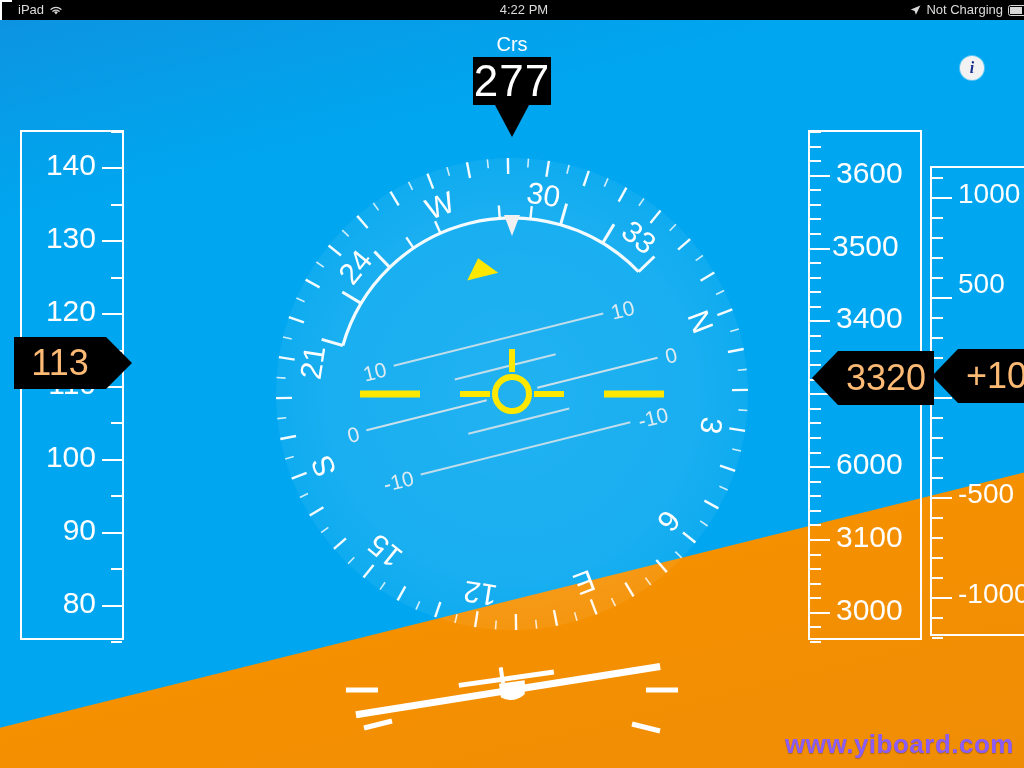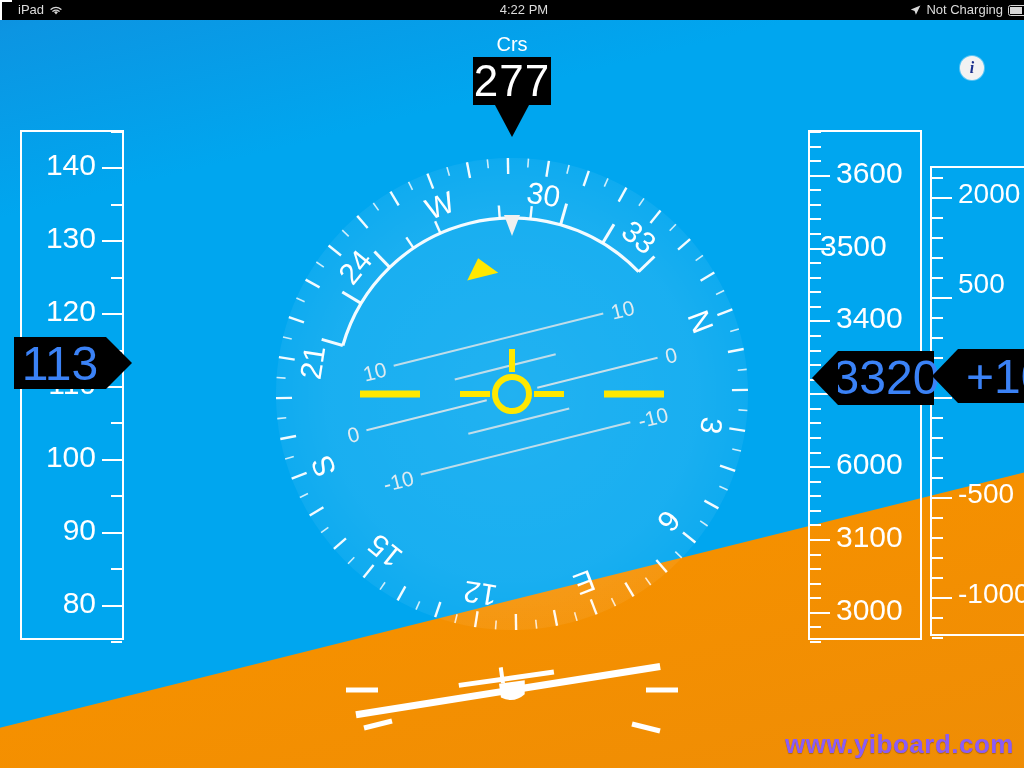--- a/index.html
+++ b/index.html
@@ -38,22 +38,22 @@
   .tape-hdr{border:2px solid #fff;box-sizing:border-box;color:#fff;
             text-align:center;font-size:27px;line-height:1.0;
             display:flex;align-items:center;justify-content:center;}
   .tape-ftr{border:2px solid #fff;box-sizing:border-box;color:#fff;
             text-align:center;font-size:25px;line-height:1.06;
             display:flex;flex-direction:column;align-items:center;justify-content:center;}
   .tick{position:absolute;background:#fff;height:2px;}
   .tlabel{position:absolute;color:#fff;font-size:30px;white-space:nowrap;}
 
   
-  .flag{position:absolute;background:#000;color:#3b82f6;display:flex;
-        align-items:center;justify-content:center;font-size:48px;z-index:40;}
+  .flag{position:absolute;background:#000;color:#fdba74;display:flex;
+        align-items:center;justify-content:center;font-size:36px;z-index:40;}
   .flag-arrow{position:absolute;width:0;height:0;z-index:40;}
 
   
   #crs-label{position:absolute;color:#fff;font-size:20px;text-align:center;}
   #crs-box{position:absolute;background:#000;color:#fff;font-size:44px;
            display:flex;align-items:center;justify-content:center;letter-spacing:1px;}
   #crs-point{position:absolute;width:0;height:0;
              border-left:17px solid transparent;border-right:17px solid transparent;
              border-top:32px solid #000;}
 
@@ -309,21 +309,21 @@
         <div class="tick" style="top: 115.571px; width: 20px; left: 0px;"></div>
         <div class="tick" style="top: 101px; width: 11px; left: 0px;"></div>
         <div class="tick" style="top: 86.4286px; width: 11px; left: 0px;"></div>
         <div class="tick" style="top: 71.8571px; width: 11px; left: 0px;"></div>
         <div class="tick" style="top: 57.2857px; width: 11px; left: 0px;"></div>
         <div class="tick" style="top: 42.7143px; width: 20px; left: 0px;"></div>
         <div class="tick" style="top: 28.1429px; width: 11px; left: 0px;"></div>
         <div class="tick" style="top: 13.5714px; width: 11px; left: 0px;"></div>
         <div class="tick" style="top: -1px; width: 11px; left: 0px;"></div>
         <div class="tlabel" style="top: 23.7143px; font-size: 30px; left: 26px;">3600</div>
-        <div class="tlabel" style="top: 96.5714px; font-size: 30px; left: 10px;">3500</div>
+        <div class="tlabel" style="top: 96.5714px; font-size: 30px; left: 22px;">3500</div>
         <div class="tlabel" style="top: 169.429px; font-size: 30px; left: 26px;">3400</div>
         <div class="tlabel" style="top: 242.286px; font-size: 30px; left: 26px;">3300</div>
         <div class="tlabel" style="top: 315.143px; font-size: 30px; left: 26px;">6000</div>
         <div class="tlabel" style="top: 388px; font-size: 30px; left: 26px;">3100</div>
         <div class="tlabel" style="top: 460.857px; font-size: 30px; left: 26px;">3000</div>
       </div>
   </div>
   <div class="tape-ftr" id="alt-ftr" style="left: 808px; top: 640px; width: 114px; height: 78px;">
     <span>Alt</span>
     <span>(GPS)</span>
@@ -351,21 +351,21 @@
         <div class="tick" style="top: 189px; width: 11px; left: 0px;"></div>
         <div class="tick" style="top: 169px; width: 11px; left: 0px;"></div>
         <div class="tick" style="top: 149px; width: 11px; left: 0px;"></div>
         <div class="tick" style="top: 129px; width: 20px; left: 0px;"></div>
         <div class="tick" style="top: 109px; width: 11px; left: 0px;"></div>
         <div class="tick" style="top: 89px; width: 11px; left: 0px;"></div>
         <div class="tick" style="top: 69px; width: 11px; left: 0px;"></div>
         <div class="tick" style="top: 49px; width: 11px; left: 0px;"></div>
         <div class="tick" style="top: 29px; width: 20px; left: 0px;"></div>
         <div class="tick" style="top: 9px; width: 11px; left: 0px;"></div>
-        <div class="tlabel" style="top: 10px; font-size: 28px; left: 26px;">2000</div>
+        <div class="tlabel" style="top: 10px; font-size: 28px; left: 26px;">1000</div>
         <div class="tlabel" style="top: 100px; font-size: 28px; left: 26px;">500</div>
         <div class="tlabel" style="top: 210px; font-size: 28px; left: 26px;">0</div>
         <div class="tlabel" style="top: 310px; font-size: 28px; left: 26px;">-500</div>
         <div class="tlabel" style="top: 410px; font-size: 28px; left: 26px;">-1000</div>
       </div>
   </div>
   <div class="flag" id="vs-flag" style="left: 958px; top: 349px; width: 110px; height: 54px; justify-content: flex-start; padding-left: 8px;">+100</div>
   <div class="flag-arrow" id="vs-flag-arrow" style="left: 932px; top: 349px; border-top: 27px solid transparent; border-bottom: 27px solid transparent; border-right: 26px solid rgb(0, 0, 0);"></div>
 
   <div id="info-icon" style="left: 960px; top: 56px;">i</div>

